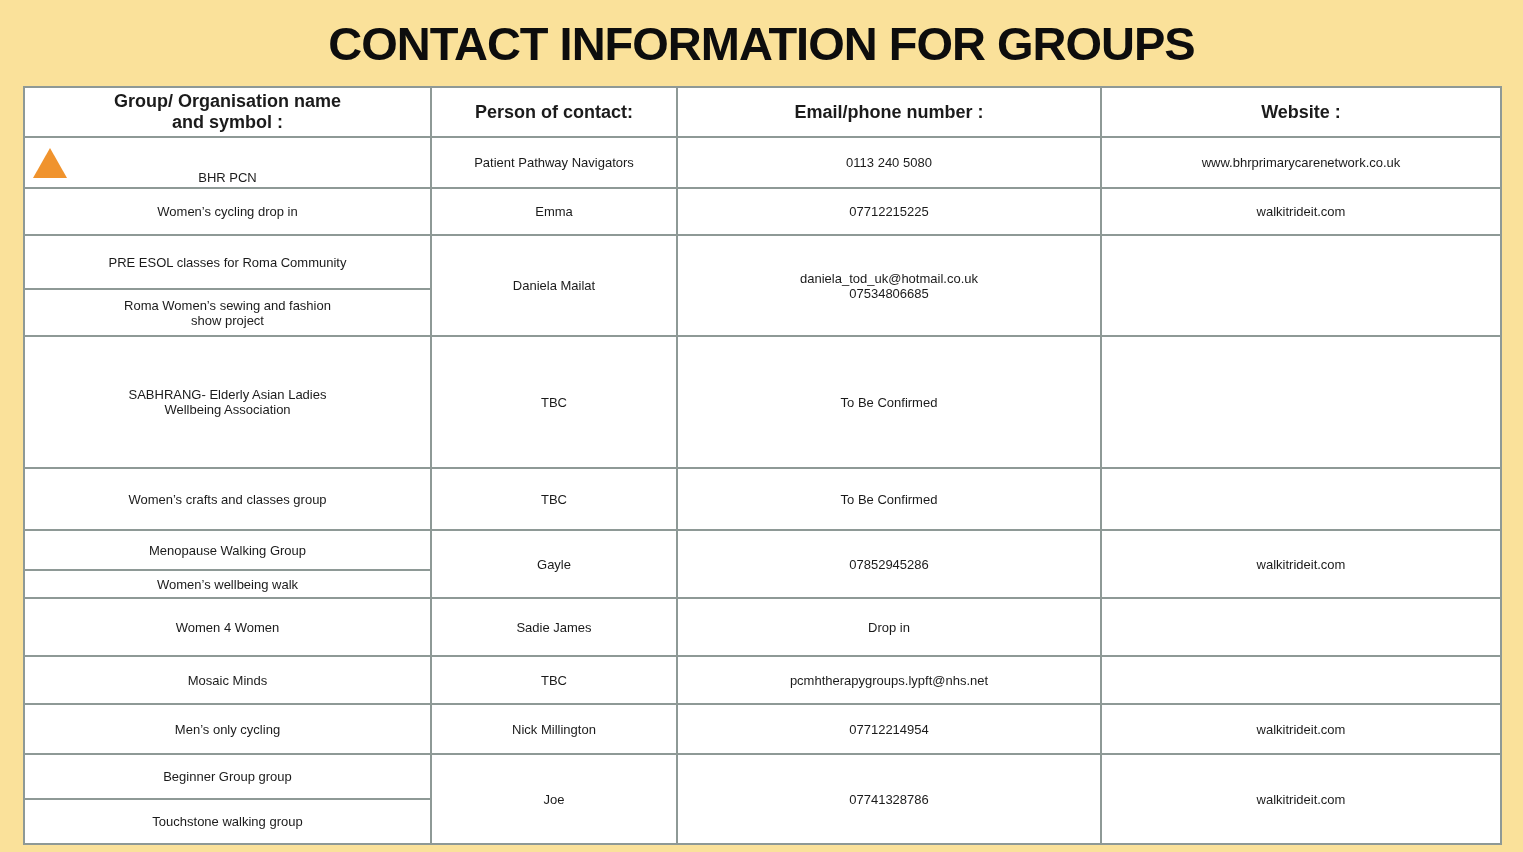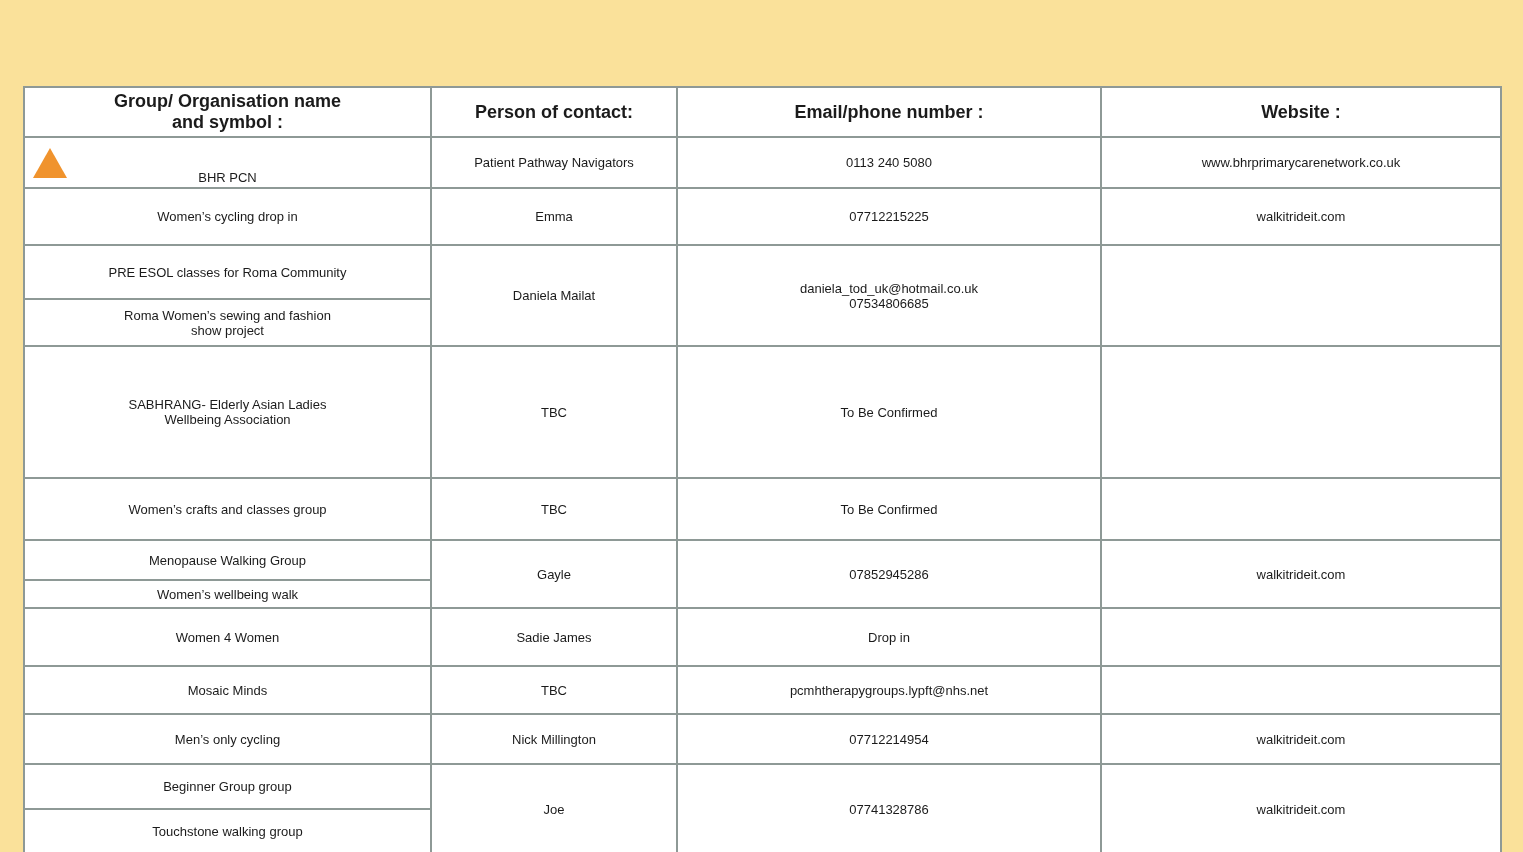--- a/index.html
+++ b/index.html
@@ -48,21 +48,21 @@
     padding: 2px 6px;
     overflow: hidden;
   }
   table.contacts th {
     font-weight: 700;
     font-size: 18px;
   }
   
   tr.r-header { height: 50px; }
   tr.r-a { height: 50px; }
-  tr.r-b { height: 57px; }
+  tr.r-b { height: 47px; }
   tr.r-c1 { height: 54px; }
   tr.r-c2 { height: 47px; }
   tr.r-d { height: 132px; }
   tr.r-e { height: 62px; }
   tr.r-f1 { height: 40px; }
   tr.r-f2 { height: 28px; }
   tr.r-g { height: 58px; }
   tr.r-h { height: 48px; }
   tr.r-i { height: 50px; margin-top: 48px; }
   tr.r-j1 { height: 45px; }
@@ -79,20 +79,23 @@
     border-right: 17px solid transparent;
     border-bottom: 30px solid #F0932D;
   }
   .link { }
 </style>
 </head>
 <body>
 
 <div class="page">
 
+  <div class="title-band">
+    <div class="title">CONTACT INFORMATION FOR GROUPS</div>
+  </div>
 
   <table class="contacts">
     <colgroup>
       <col style="width:407px">
       <col style="width:246px">
       <col style="width:424px">
       <col style="width:400px">
     </colgroup>
 
     <tbody>

